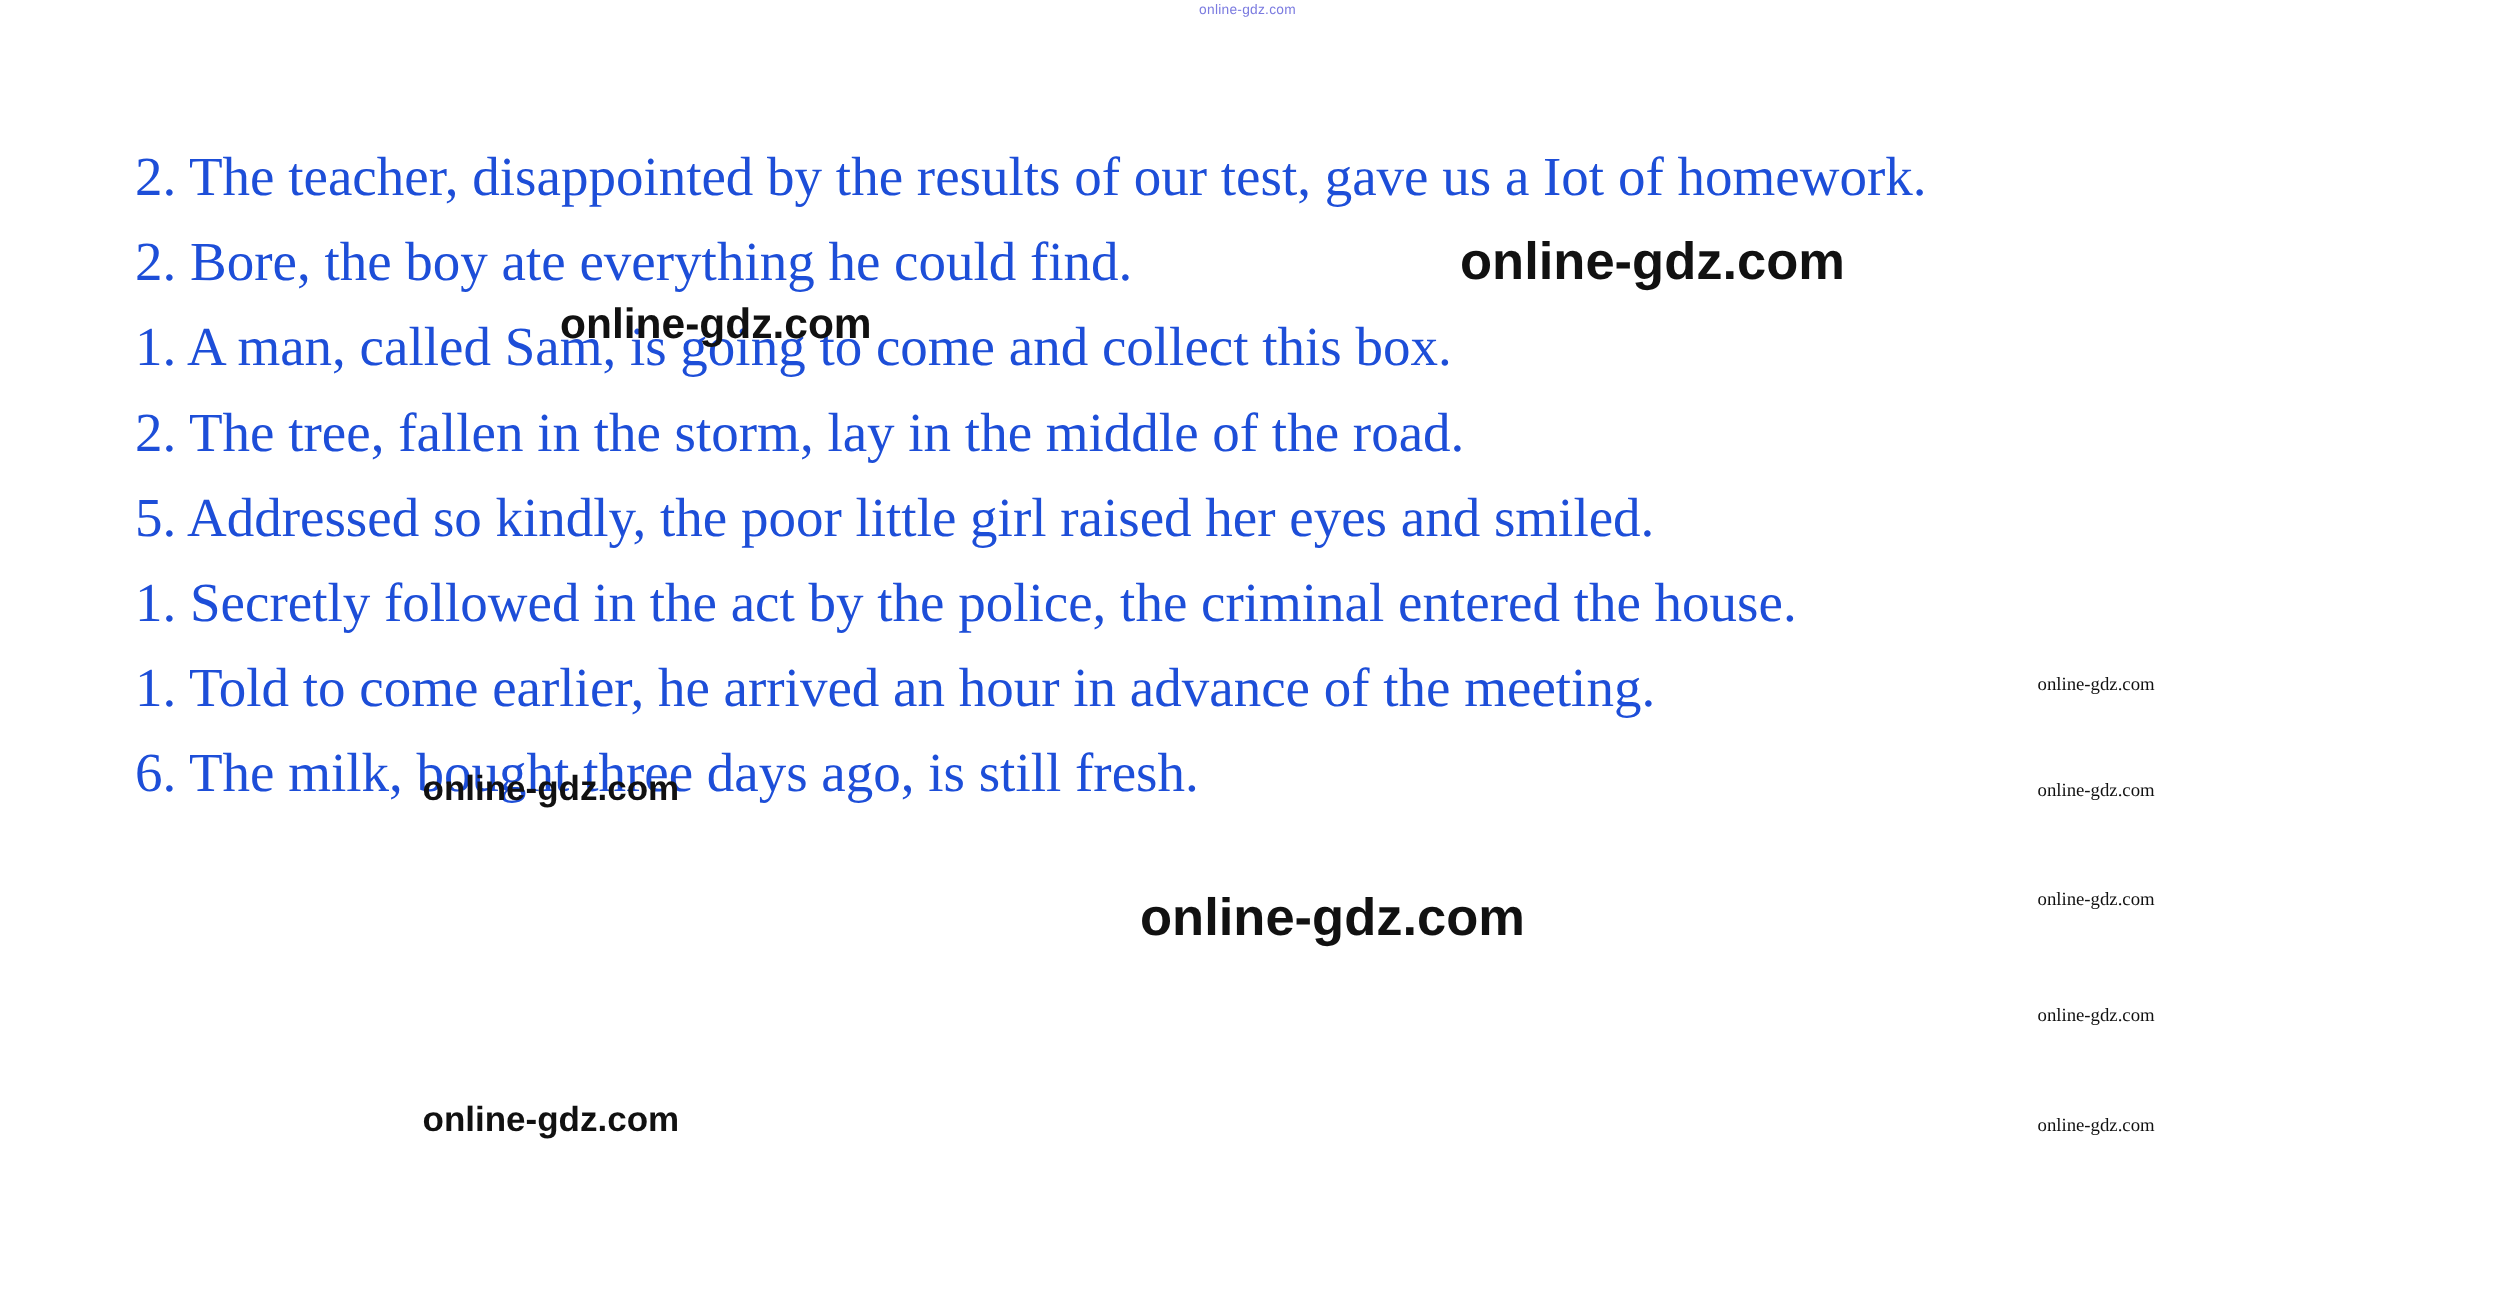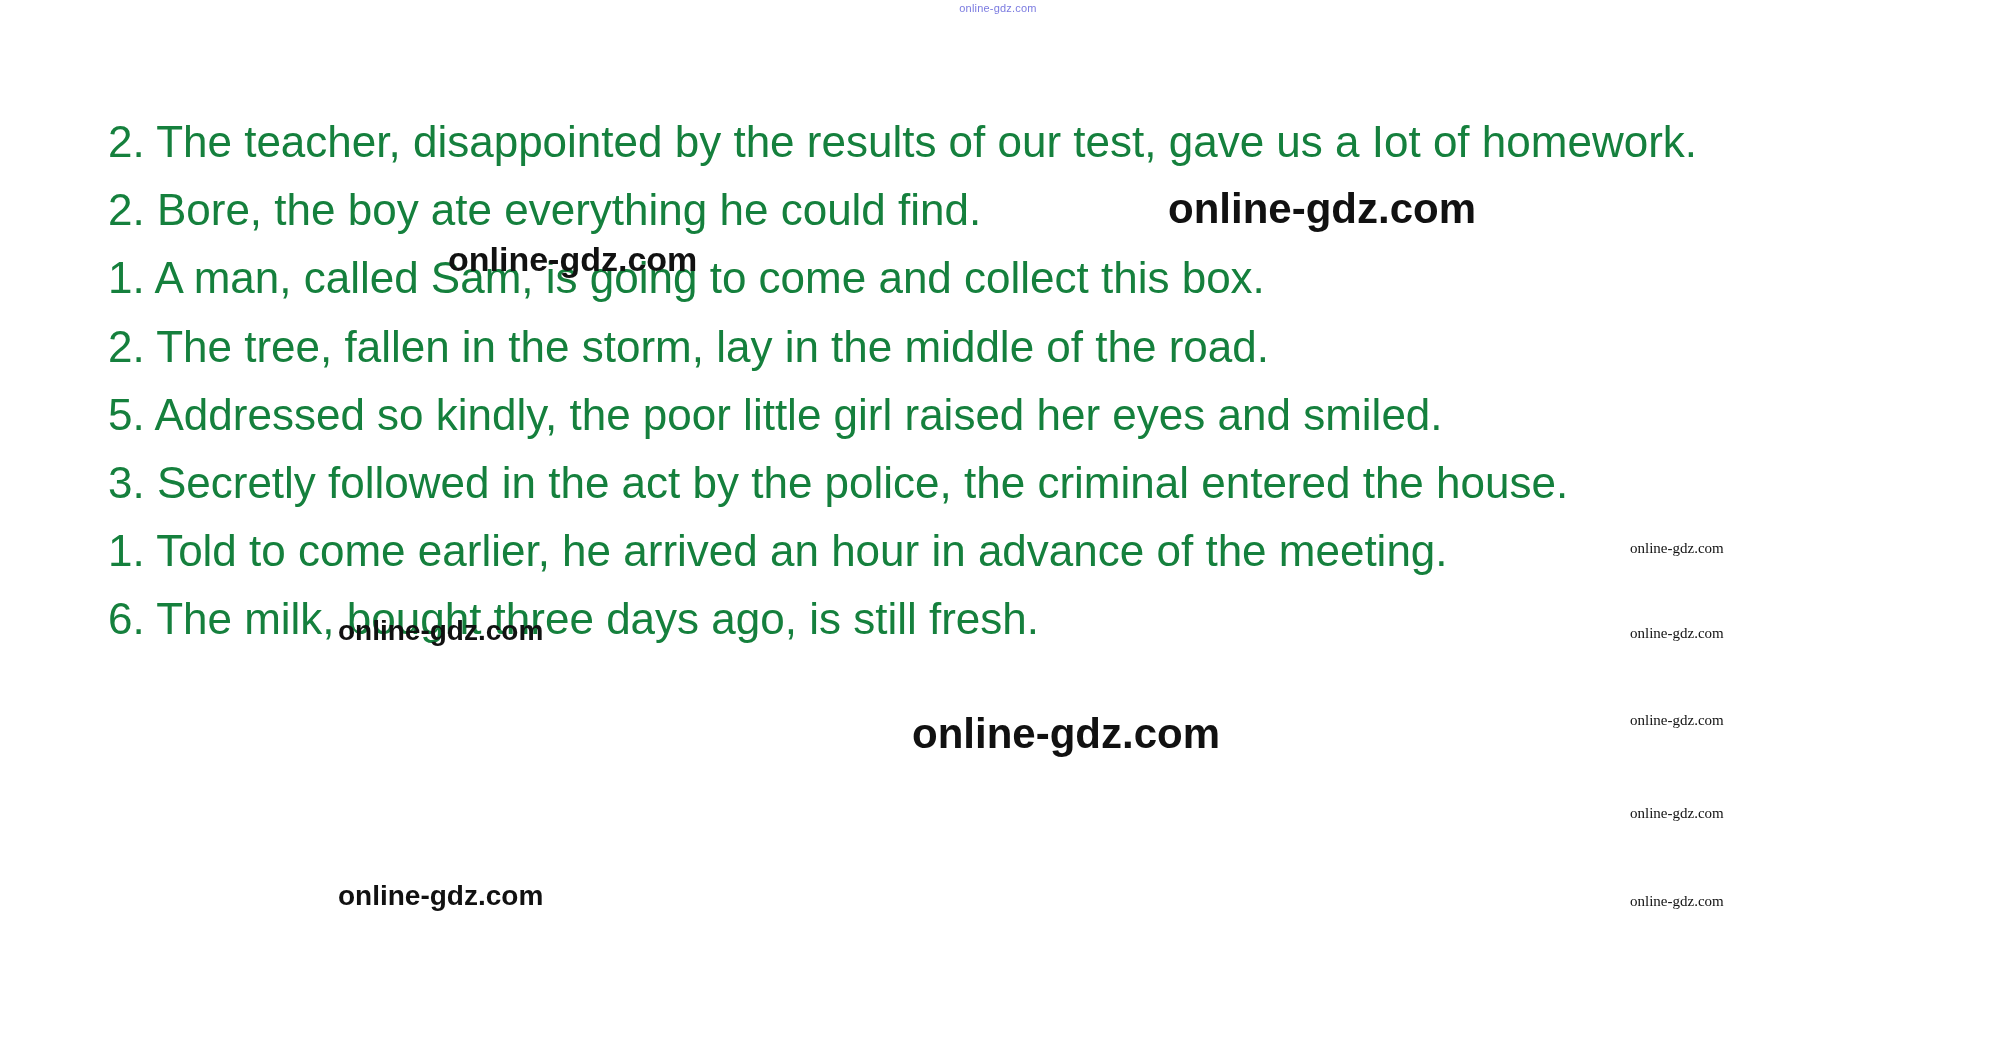--- a/index.html
+++ b/index.html
@@ -30,24 +30,24 @@
   }
 
   
   .doc {
     position: absolute;
     left: 108px;
     top: 108px;
     width: 1660px;
   }
   .line {
-    font-family: Liberation Sans, sans-serif;
+    font-family: Liberation Serif, serif;
     font-size: 44px;
     line-height: 1.55;
-    color: #15803d;
+    color: #1d4ed8;
     white-space: pre-wrap;
   }
   .line.wrap {
     width: 1640px;
   }
 
   
   .wm {
     position: absolute;
     font-family: "Liberation Sans", sans-serif;
@@ -64,21 +64,21 @@
 <body>
 
 <div class="wm-top">online-gdz.com</div>
 
 <div class="doc">
   <div class="line wrap">2. The teacher, disappointed by the results of our test, gave us a Iot of homework.</div>
   <div class="line">2. Bore, the boy ate everything he could find.</div>
   <div class="line">1. A man, called Sam, is going to come and collect this box.</div>
   <div class="line">2. The tree, fallen in the storm, lay in the middle of the road.</div>
   <div class="line">5. Addressed so kindly, the poor little girl raised her eyes and smiled.</div>
-  <div class="line wrap">3. Secretly followed in the act by the police, the criminal entered the house.</div>
+  <div class="line wrap">1. Secretly followed in the act by the police, the criminal entered the house.</div>
   <div class="line">1. Told to come earlier, he arrived an hour in advance of the meeting.</div>
   <div class="line">6. The milk, bought three days ago, is still fresh.</div>
 </div>
 
 <div id="wm-layer">
     <div class="wm wm-lg" style="left: 1168px; top: 185px;">online-gdz.com</div>
     <div class="wm wm-md" style="left: 448px; top: 240px;">online-gdz.com</div>
     <div class="wm wm-xs" style="left: 1630px; top: 540px;">online-gdz.com</div>
     <div class="wm wm-sm" style="left: 338px; top: 615px;">online-gdz.com</div>
     <div class="wm wm-xs" style="left: 1630px; top: 625px;">online-gdz.com</div>

